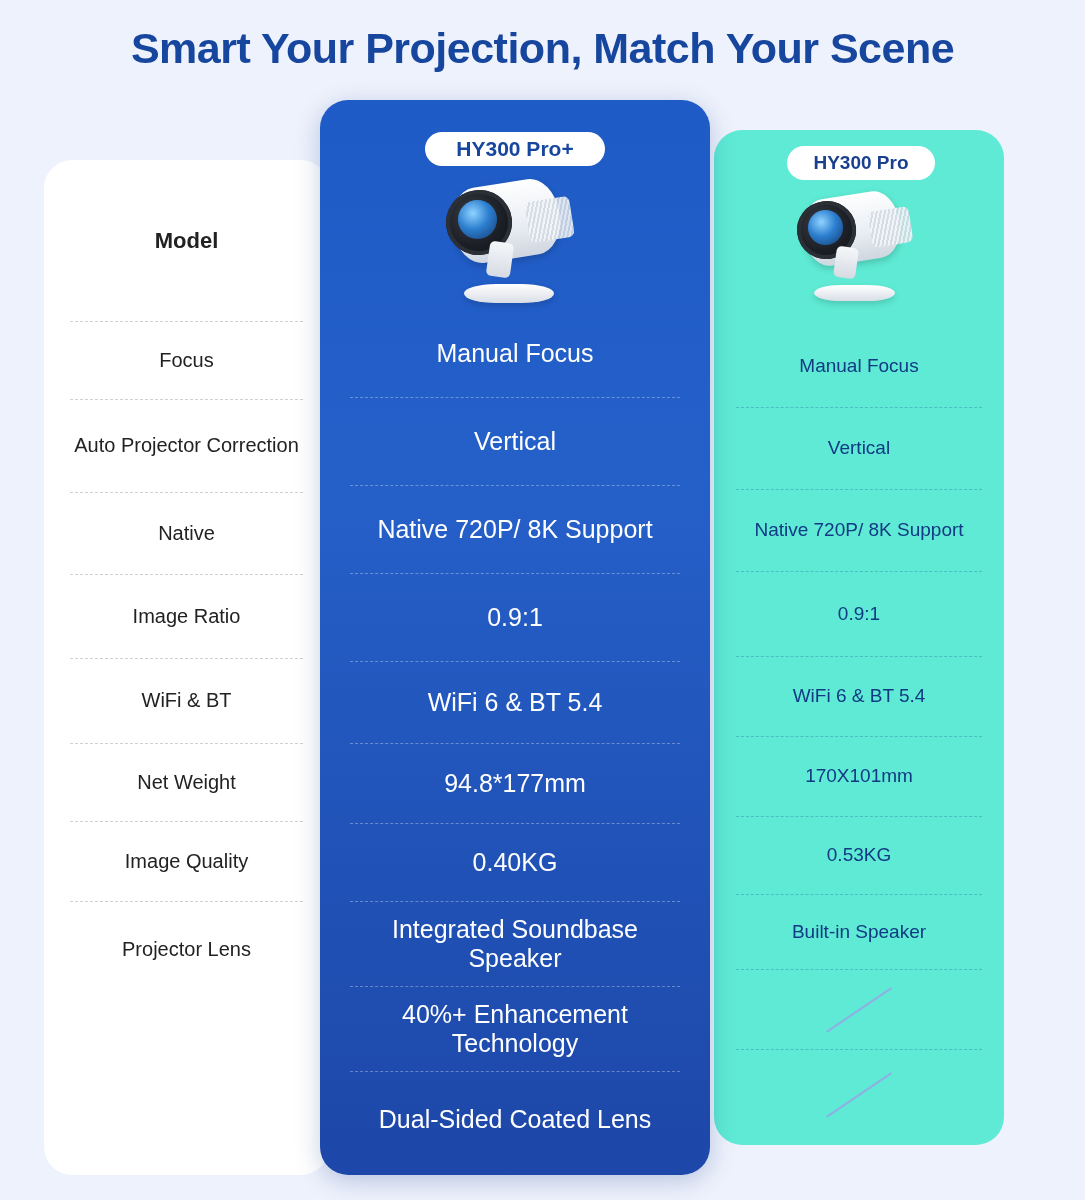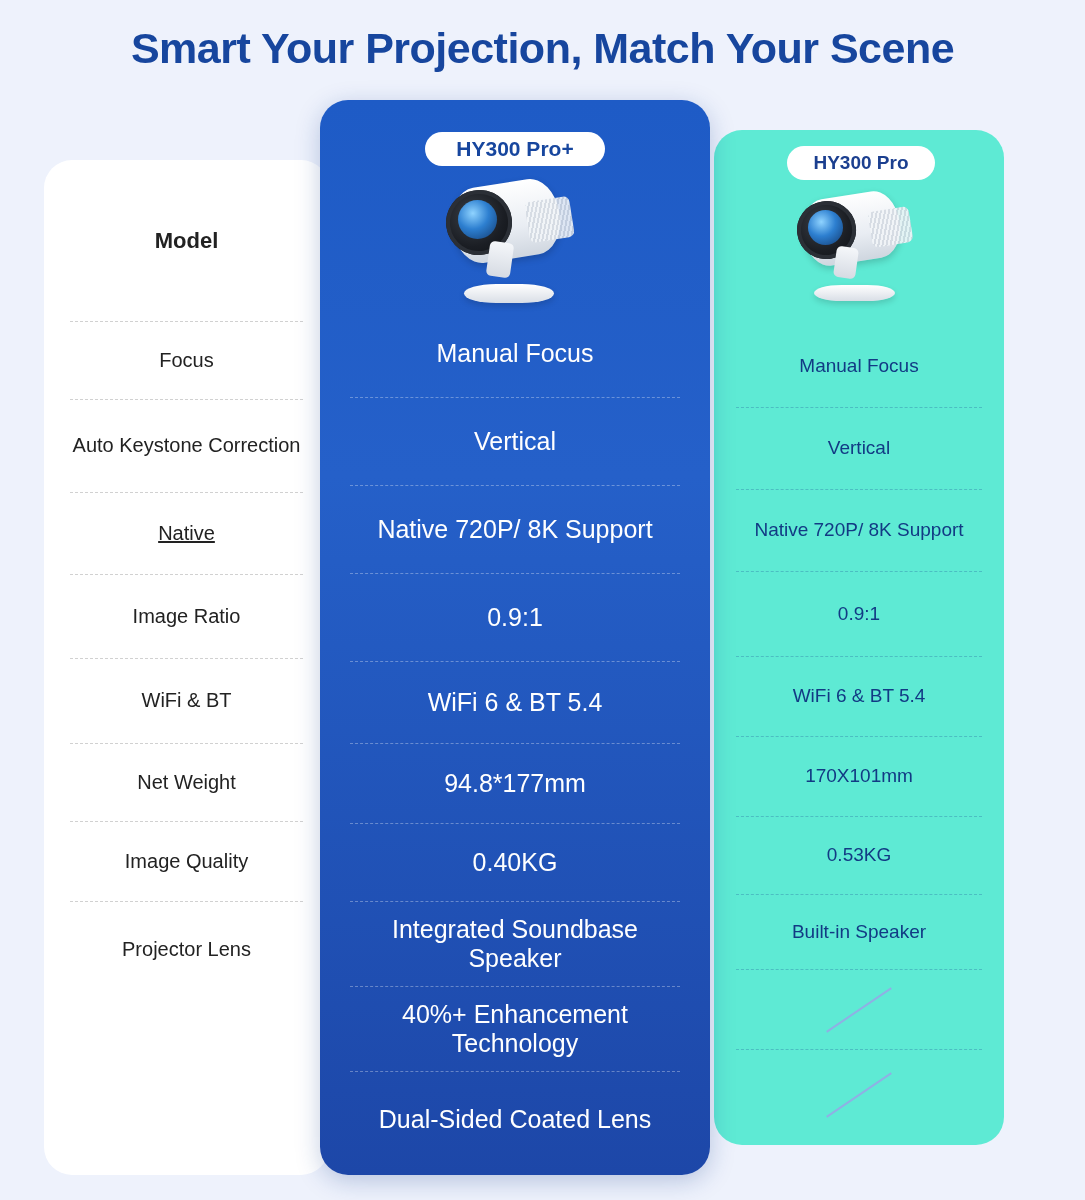--- a/index.html
+++ b/index.html
@@ -223,23 +223,23 @@
 
   <div class="col col-label">
     <div class="rows rows-label" style="top:0;">
       <div class="row first" style="height:162px;">
         <span class="txt">Model</span>
       </div>
       <div class="row" style="height:78px;">
         <span class="txt">Focus</span>
       </div>
       <div class="row" style="height:93px;">
-        <span class="txt">Auto Keystone Correction</span>
-      </div>
-      <div class="row" style="height:82px;text-decoration:underline;">
+        <span class="txt">Auto Projector Correction</span>
+      </div>
+      <div class="row" style="height:82px;">
         <span class="txt">Native</span>
       </div>
       <div class="row" style="height:84px;">
         <span class="txt">Image Ratio</span>
       </div>
       <div class="row" style="height:85px;">
         <span class="txt">WiFi &amp; BT</span>
       </div>
       <div class="row" style="height:78px;">
         <span class="txt">Net Weight</span>

